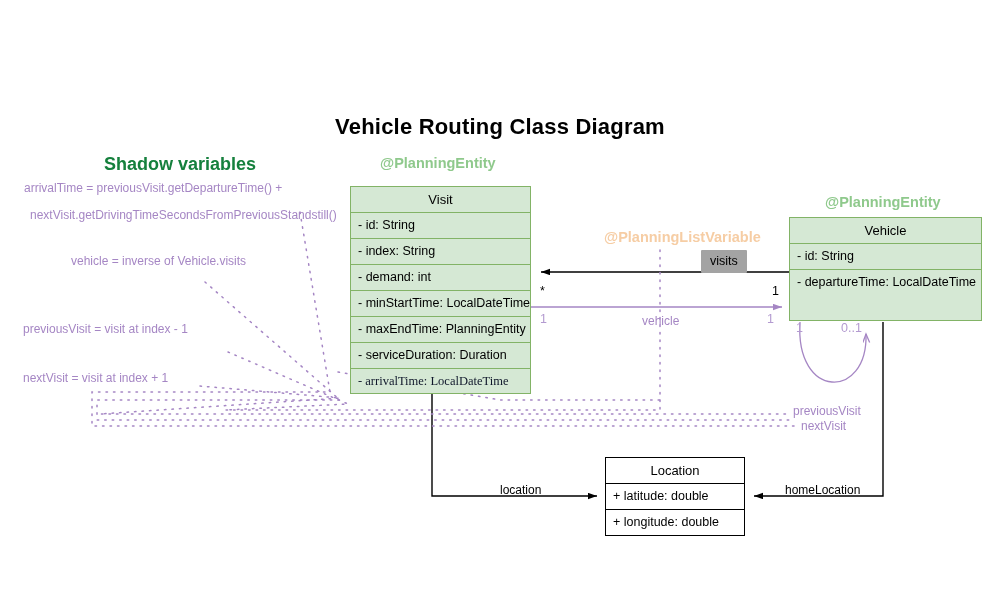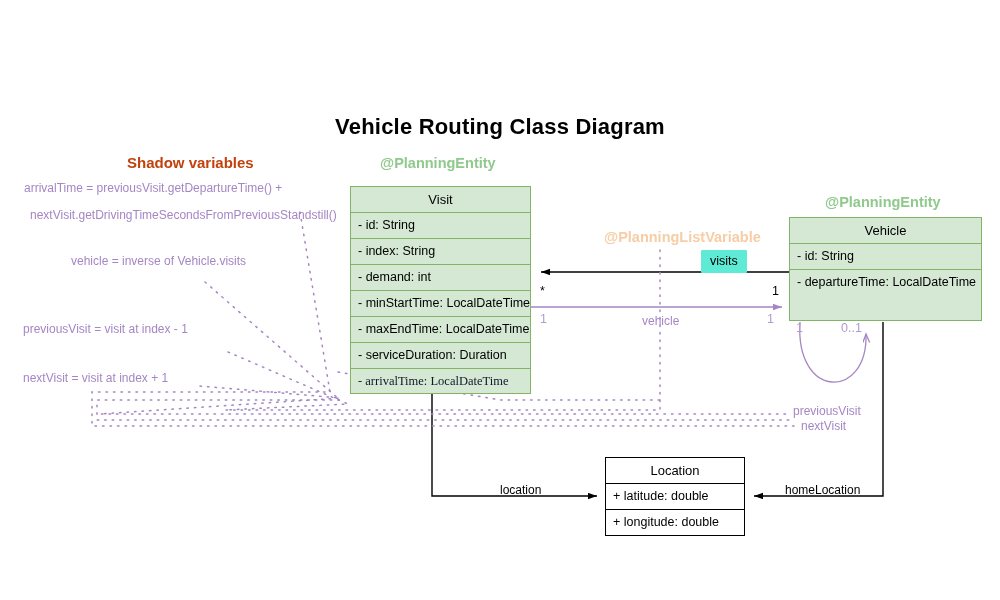--- a/index.html
+++ b/index.html
@@ -82,25 +82,24 @@
     font-size: 14.5px;
     font-weight: bold;
     white-space: nowrap;
   }
   .stereotype.green { color: #8fc98c; }
   .stereotype.orange { color: #f6cda4; }
 
   
   .section-heading {
     position: absolute;
-    font-size: 15px;
+    font-size: 18px;
     font-weight: bold;
-    color: #c2410c;
-    white-space: nowrap;
-    margin-left: 23px;
+    color: #15803d;
+    white-space: nowrap;
   }
 
   
   .shadow-note {
     position: absolute;
     font-size: 12px;
     color: #a586c4;
     white-space: nowrap;
   }
 
@@ -110,21 +109,21 @@
     font-size: 12px;
     white-space: nowrap;
     color: #000;
   }
   .edge-label.purple { color: #a586c4; }
   .edge-label.mult { font-size: 12.5px; }
   .edge-label.mult.purple { color: #b39ad0; }
 
   .badge {
     position: absolute;
-    background: #5eead4;
+    background: #a3a3a3;
     color: #000;
     font-size: 12.5px;
     padding: 4px 9px 5px 9px;
     white-space: nowrap;
     border-radius: 1px;
   }
 </style>
 </head>
 <body>
 
@@ -184,21 +183,21 @@
   <div class="shadow-note" style="left:23px; top:371px;">nextVisit = visit at index + 1</div>
 
   <div class="stereotype green" style="left:380px; top:155px;">@PlanningEntity</div>
 
   <div class="uml-class" id="class-visit" style="left:350px; top:178px; width:181px; height:208px;margin-top:8px;">
     <div class="uml-row header">Visit</div>
     <div class="uml-row">- id: String</div>
     <div class="uml-row">- index: String</div>
     <div class="uml-row">- demand: int</div>
     <div class="uml-row">- minStartTime: LocalDateTime</div>
-    <div class="uml-row">- maxEndTime: LocalDateTime</div>
+    <div class="uml-row">- maxEndTime: PlanningEntity</div>
     <div class="uml-row">- serviceDuration: Duration</div>
     <div class="uml-row last shadow-attr">- arrivalTime: LocalDateTime</div>
   </div>
 
   <div class="stereotype green" style="left:825px; top:194px;">@PlanningEntity</div>
 
   <div class="uml-class" id="class-vehicle" style="left:789px; top:217px; width:193px; height:104px;">
     <div class="uml-row header">Vehicle</div>
     <div class="uml-row">- id: String</div>
     <div class="uml-row last">- departureTime: LocalDateTime</div>

